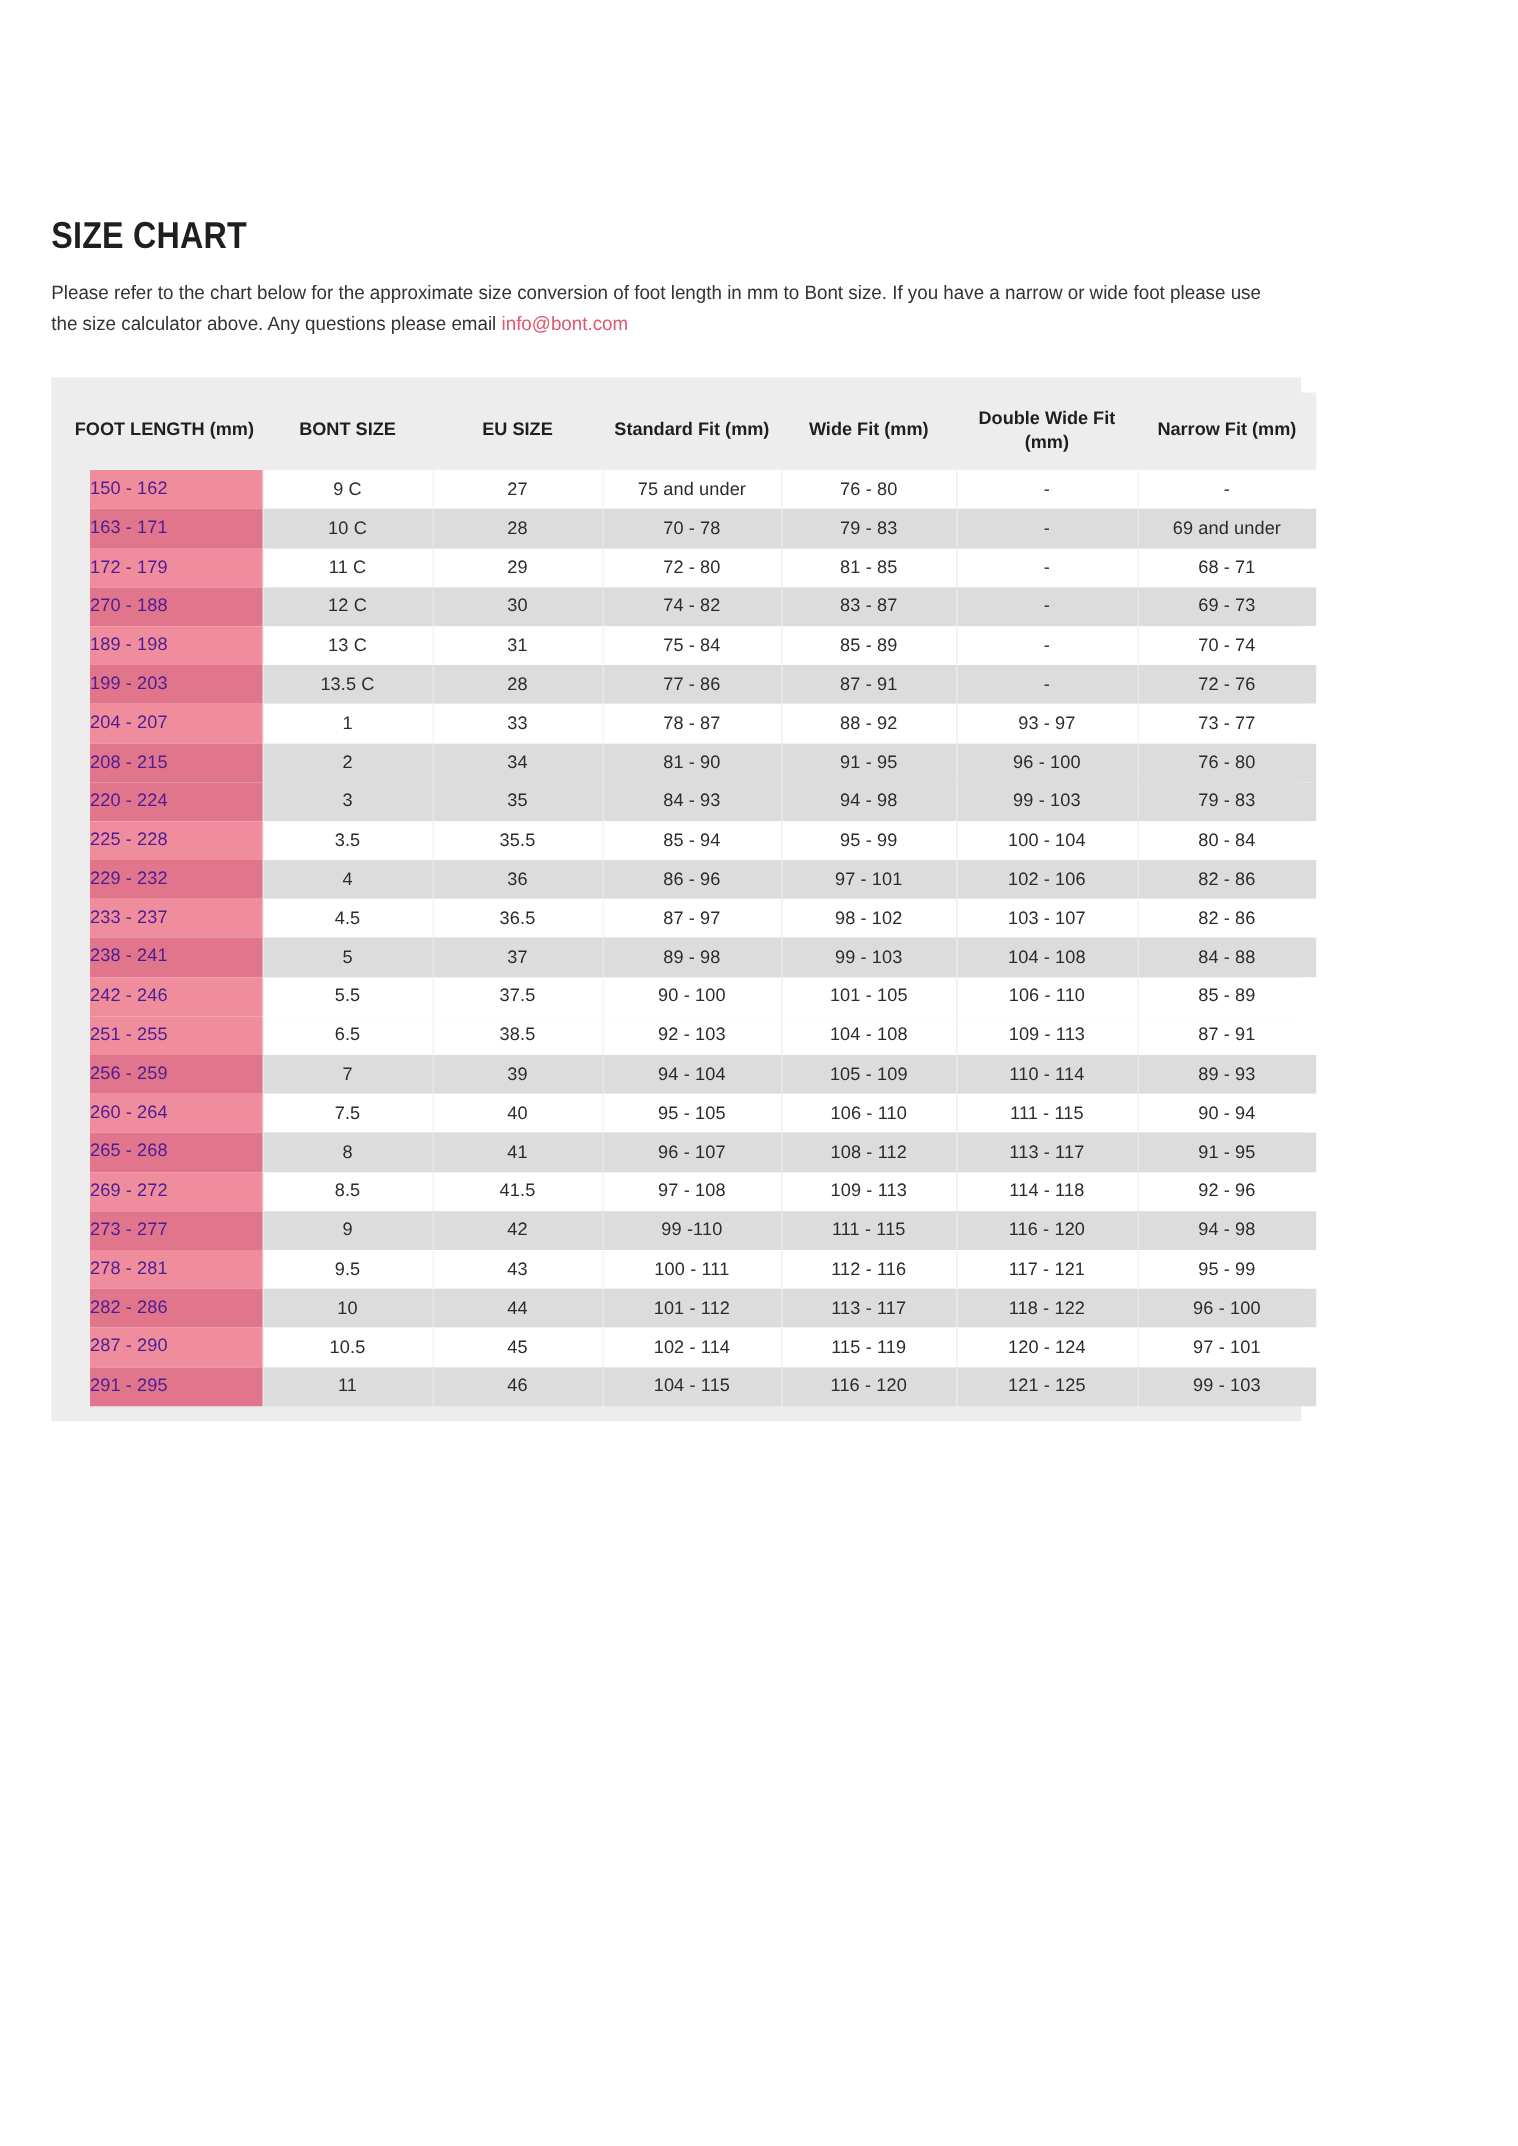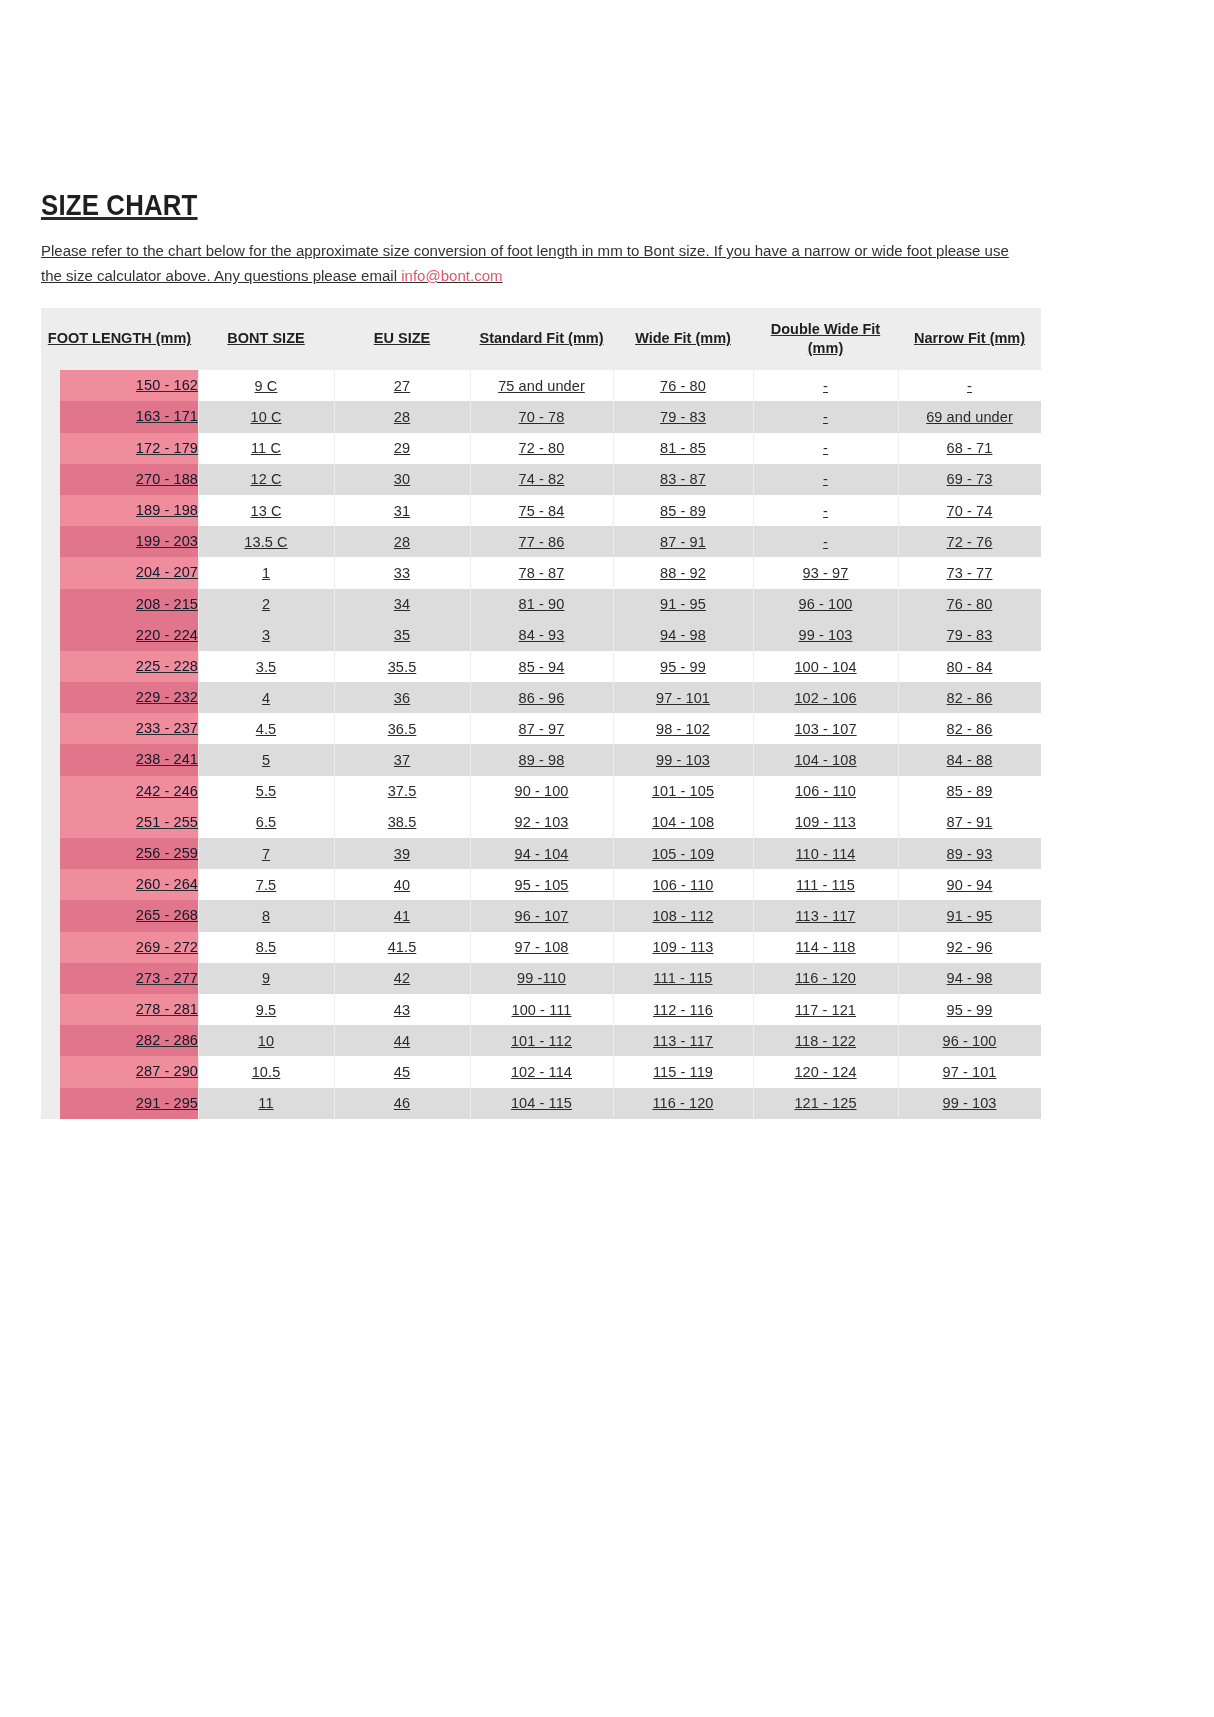--- a/index.html
+++ b/index.html
@@ -11,23 +11,22 @@
     width: 1214px;
     height: 1717px;
     font-family: "Liberation Sans", sans-serif;
     color: #2b2b2b;
     position: relative;
     overflow: hidden;
   }
   .page {
     position: absolute;
     left: 41px;
-    top: 16px;
+    top: 0;
     width: 1000px;
-    text-decoration: underline;
   }
   .page-title {
     font-family: "Liberation Sans", sans-serif;
     font-size: 30px;
     font-weight: bold;
     letter-spacing: 0.2px;
     color: #1f1f1f;
     margin: 0;
     padding-top: 172px;
     transform: scaleX(0.86);
@@ -43,24 +42,24 @@
     transform: scaleX(0.97);
     transform-origin: left top;
   }
   .intro a.email-link {
     color: #e0566e;
     text-decoration: none;
   }
 
   
   .table-panel {
-    margin-top: 20px;
+    margin-top: 30px;
     width: 1000px;
     background: #ededed;
-    padding: 0;
+    padding: 12px;
     box-sizing: border-box;
   }
   table.size-table {
     width: 1000px;
     border-collapse: collapse;
     table-layout: fixed;
     font-size: 14.5px;
   }
   table.size-table col.c0 { width: 157px; }
   table.size-table col.c1 { width: 136px; }
@@ -102,22 +101,22 @@
     padding: 0;
     background: #ededed !important;
     position: relative;
   }
   tbody td.foot-len .swatch {
     display: block;
     margin-left: 19px;
     margin-right: 0;
     height: 31.2px;
     line-height: 31.2px;
-    color: #0f172a;
-    text-align: right;
+    color: #4c1d95;
+    text-align: left;
     font-size: 14.5px;
   }
   tbody tr.row-odd td.foot-len .swatch { background: #ef8d9d; }
   tbody tr.row-even td.foot-len .swatch { background: #e0758b; }
 
   
   tbody td.sep {
     box-shadow: inset 1px 0 0 #ededed;
   }
 </style>

